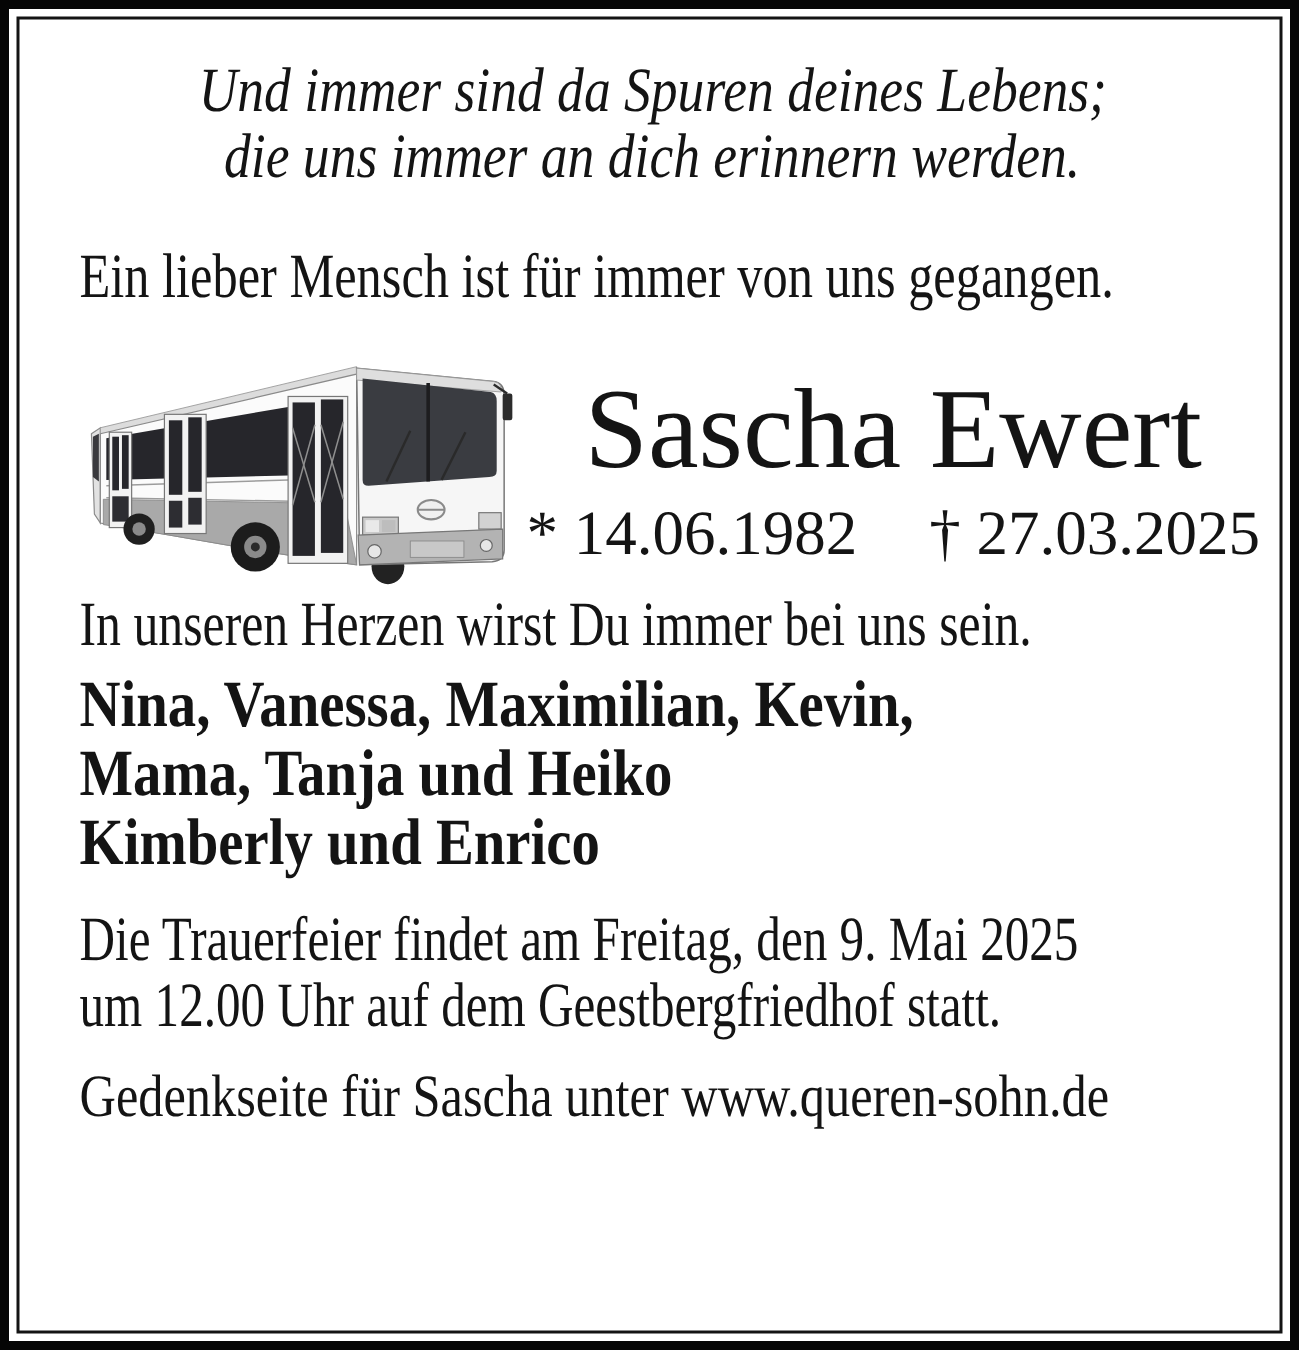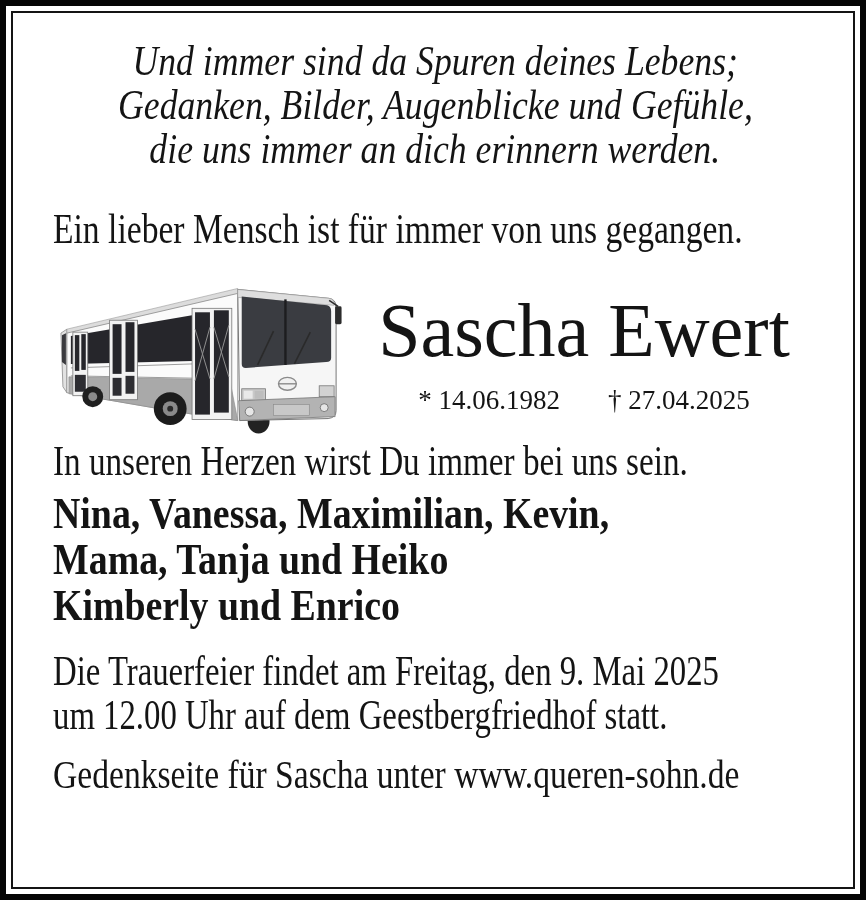--- a/index.html
+++ b/index.html
@@ -55,21 +55,21 @@
     display: flex;
     flex-direction: column;
     align-items: center;
     text-align: center;
   }
   .deceased-name { font-size: 76px; line-height: 80px; white-space: nowrap; text-align: right; }
   .dates-row {
     display: flex;
     gap: 48px;
     margin-top: 12px;
-    font-size: 27px;
+    font-size: 42px;
     line-height: 36px;
     white-space: nowrap;
   }
 
   .tribute { font-size: 42px; line-height: 44px; text-align: center; }
   .tribute .sq { transform: scaleX(0.79); }
 
   .mourners { margin-top: 8px; font-weight: bold; }
   .mourners-line { font-size: 44px; line-height: 46px; }
   .mourners-line .sq { transform: scaleX(0.86); }
@@ -82,21 +82,20 @@
   .memorial .sq { transform: scaleX(0.84); }
 </style>
 </head>
 <body>
 
 <div class="sheet">
   <div class="inner-frame">
 
     <div class="verse center">
       <div class="verse-line"><span class="sq">Und immer sind da Spuren deines Lebens;</span></div>
-      <div class="verse-line"><span class="sq">Gedanken, Bilder, Augenblicke und Gefühle,</span></div>
       <div class="verse-line"><span class="sq">die uns immer an dich erinnern werden.</span></div>
     </div>
 
     <div class="intro"><span class="sq">Ein lieber Mensch ist für immer von uns gegangen.</span></div>
 
     <div class="hero-row">
       <div class="bus-wrap">
         <svg viewBox="0 0 300 170" width="298" height="170" xmlns="http://www.w3.org/2000/svg">
 
           <polygon points="8,64 14,60 14,124 10,118" fill="#e2e2e2" stroke="#8a8a8a" stroke-width="0.8"></polygon>
@@ -163,21 +162,21 @@
           <circle cx="273" cy="139" r="4" fill="#e6e6e6" stroke="#666666" stroke-width="0.8"></circle>
 
           <line x1="278" y1="31" x2="287" y2="37" stroke="#2c2c2c" stroke-width="1.6"></line>
           <rect x="284" y="37" width="6.5" height="18" rx="1.5" fill="#2c2c2c"></rect>
         </svg>
       </div>
       <div class="id-col">
         <div class="deceased-name">Sascha Ewert</div>
         <div class="dates-row">
           <span>* 14.06.1982</span>
-          <span>† 27.04.2025</span>
+          <span>† 27.03.2025</span>
         </div>
       </div>
     </div>
 
     <div class="tribute"><span class="sq">In unseren Herzen wirst Du immer bei uns sein.</span></div>
 
     <div class="mourners">
       <div class="mourners-line"><span class="sq">Nina, Vanessa, Maximilian, Kevin,</span></div>
       <div class="mourners-line"><span class="sq">Mama, Tanja und Heiko</span></div>
       <div class="mourners-line"><span class="sq">Kimberly und Enrico</span></div>

